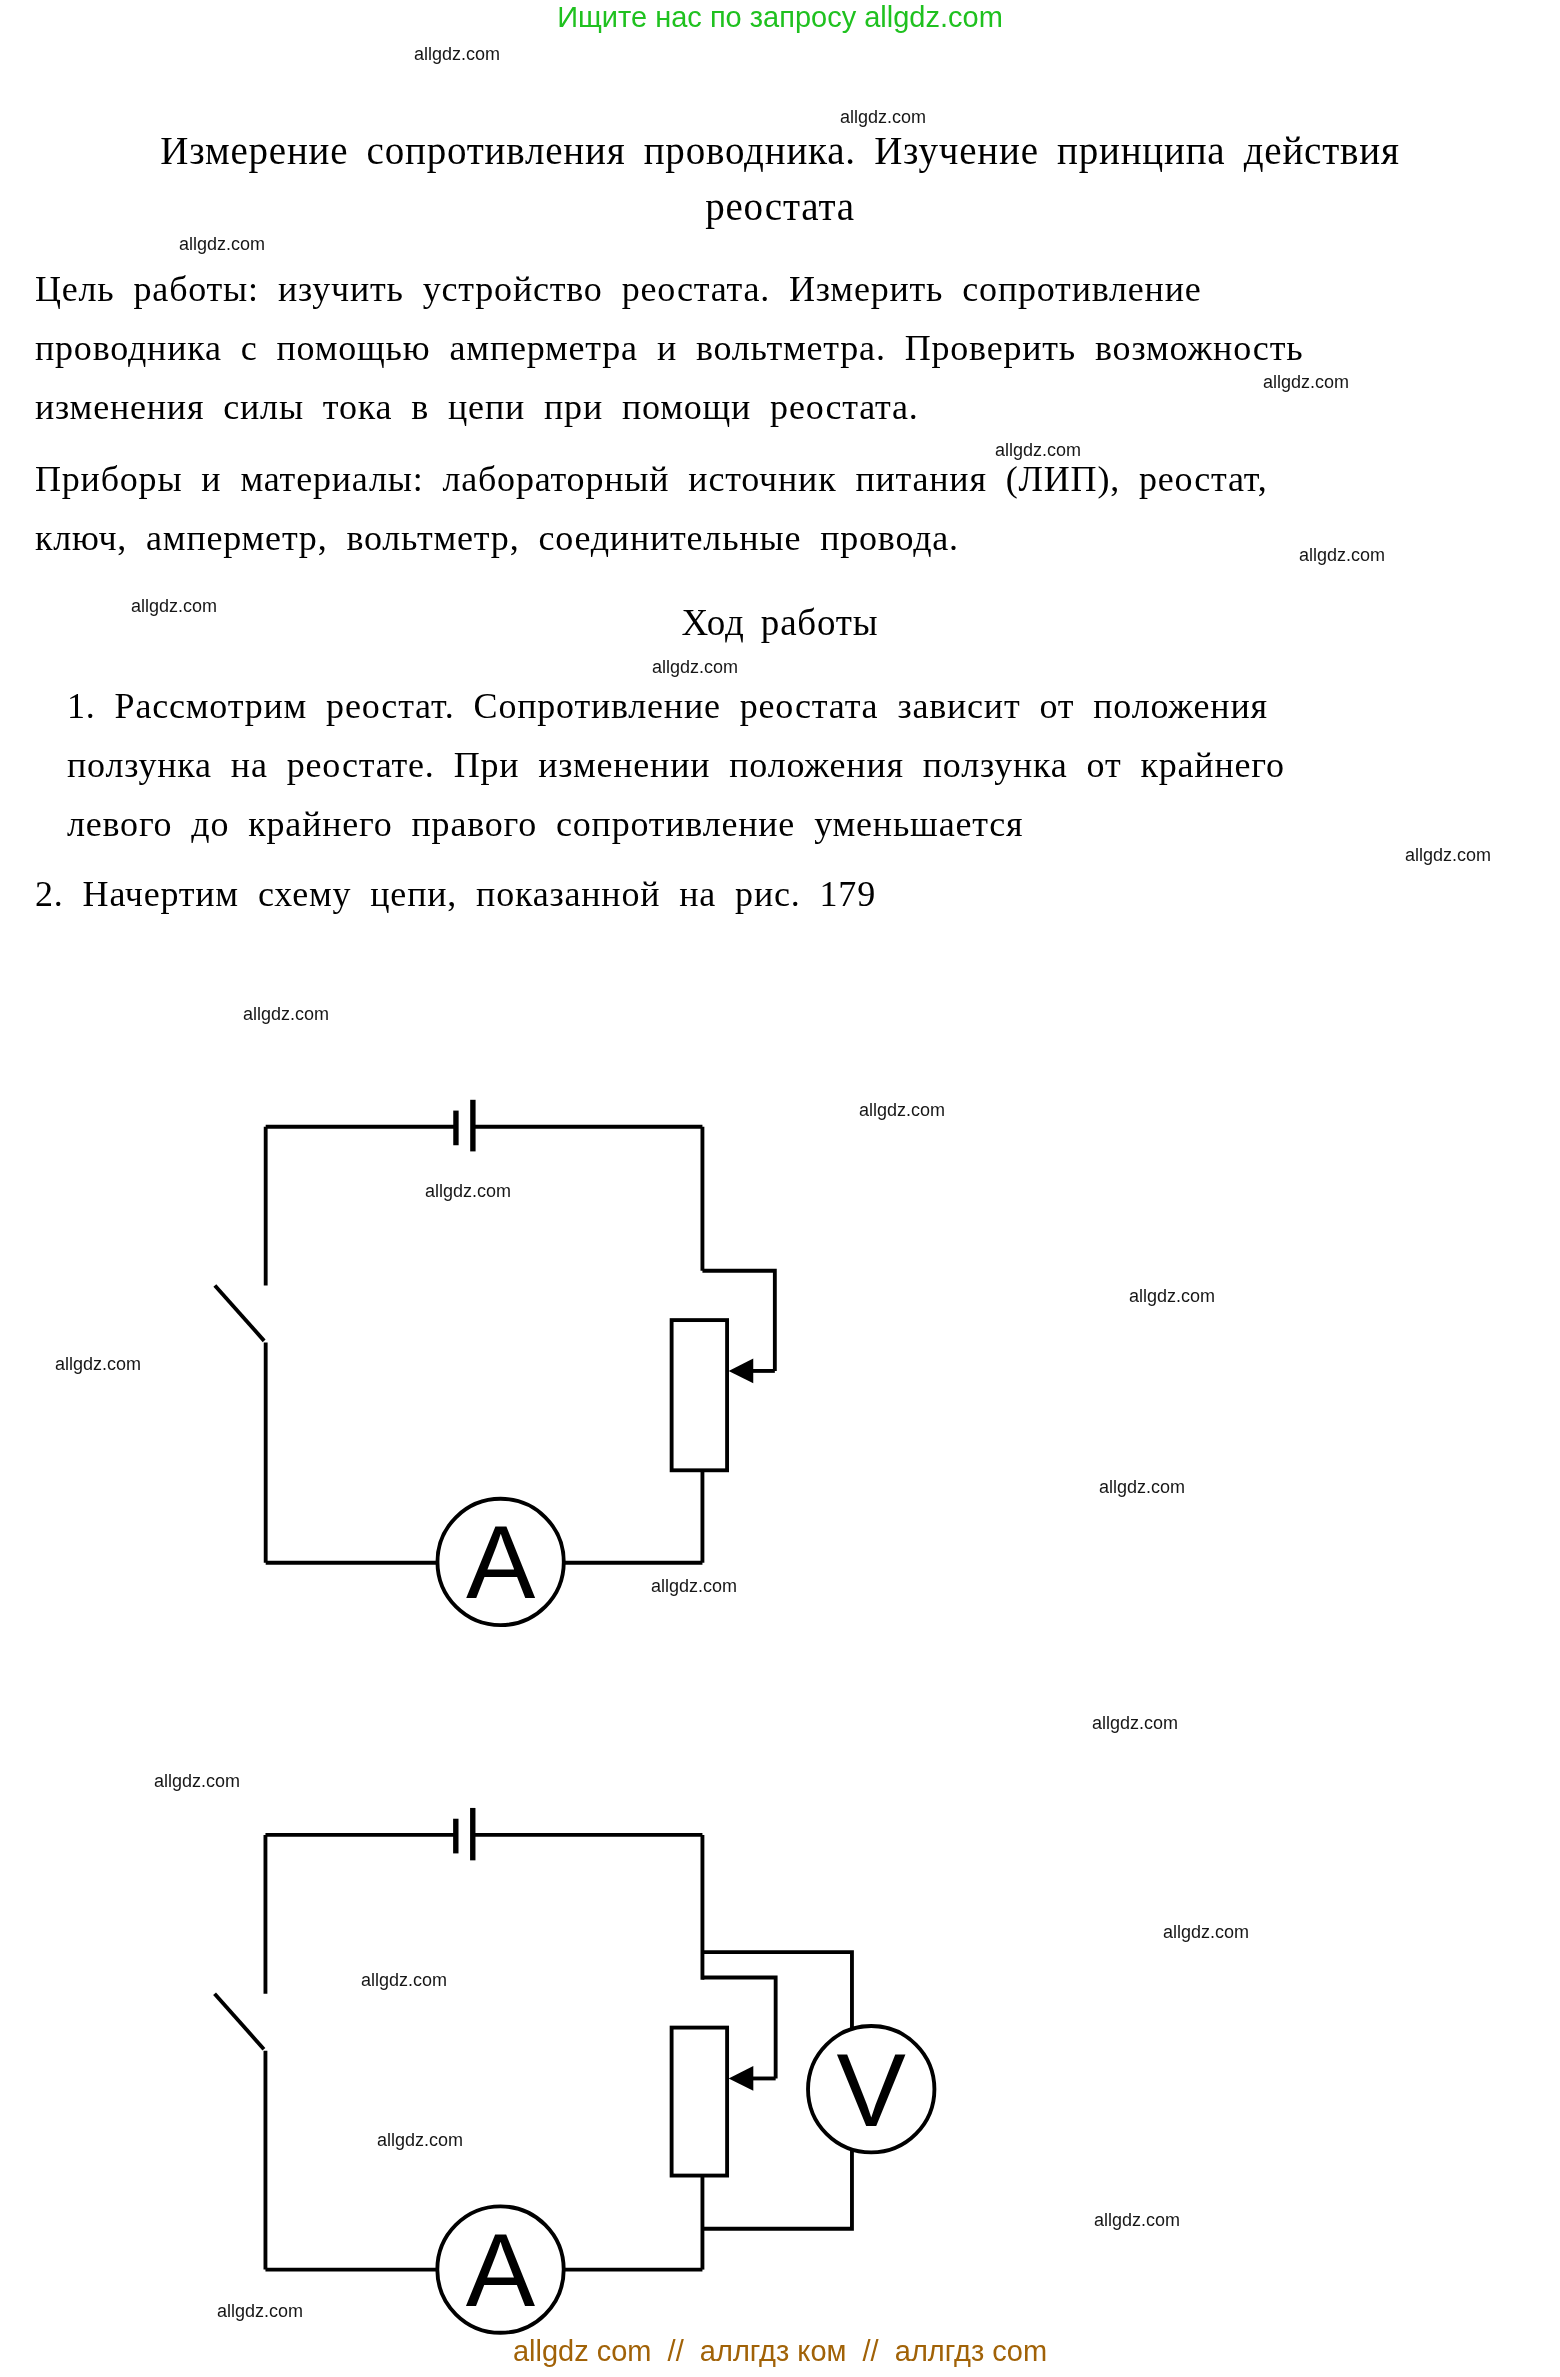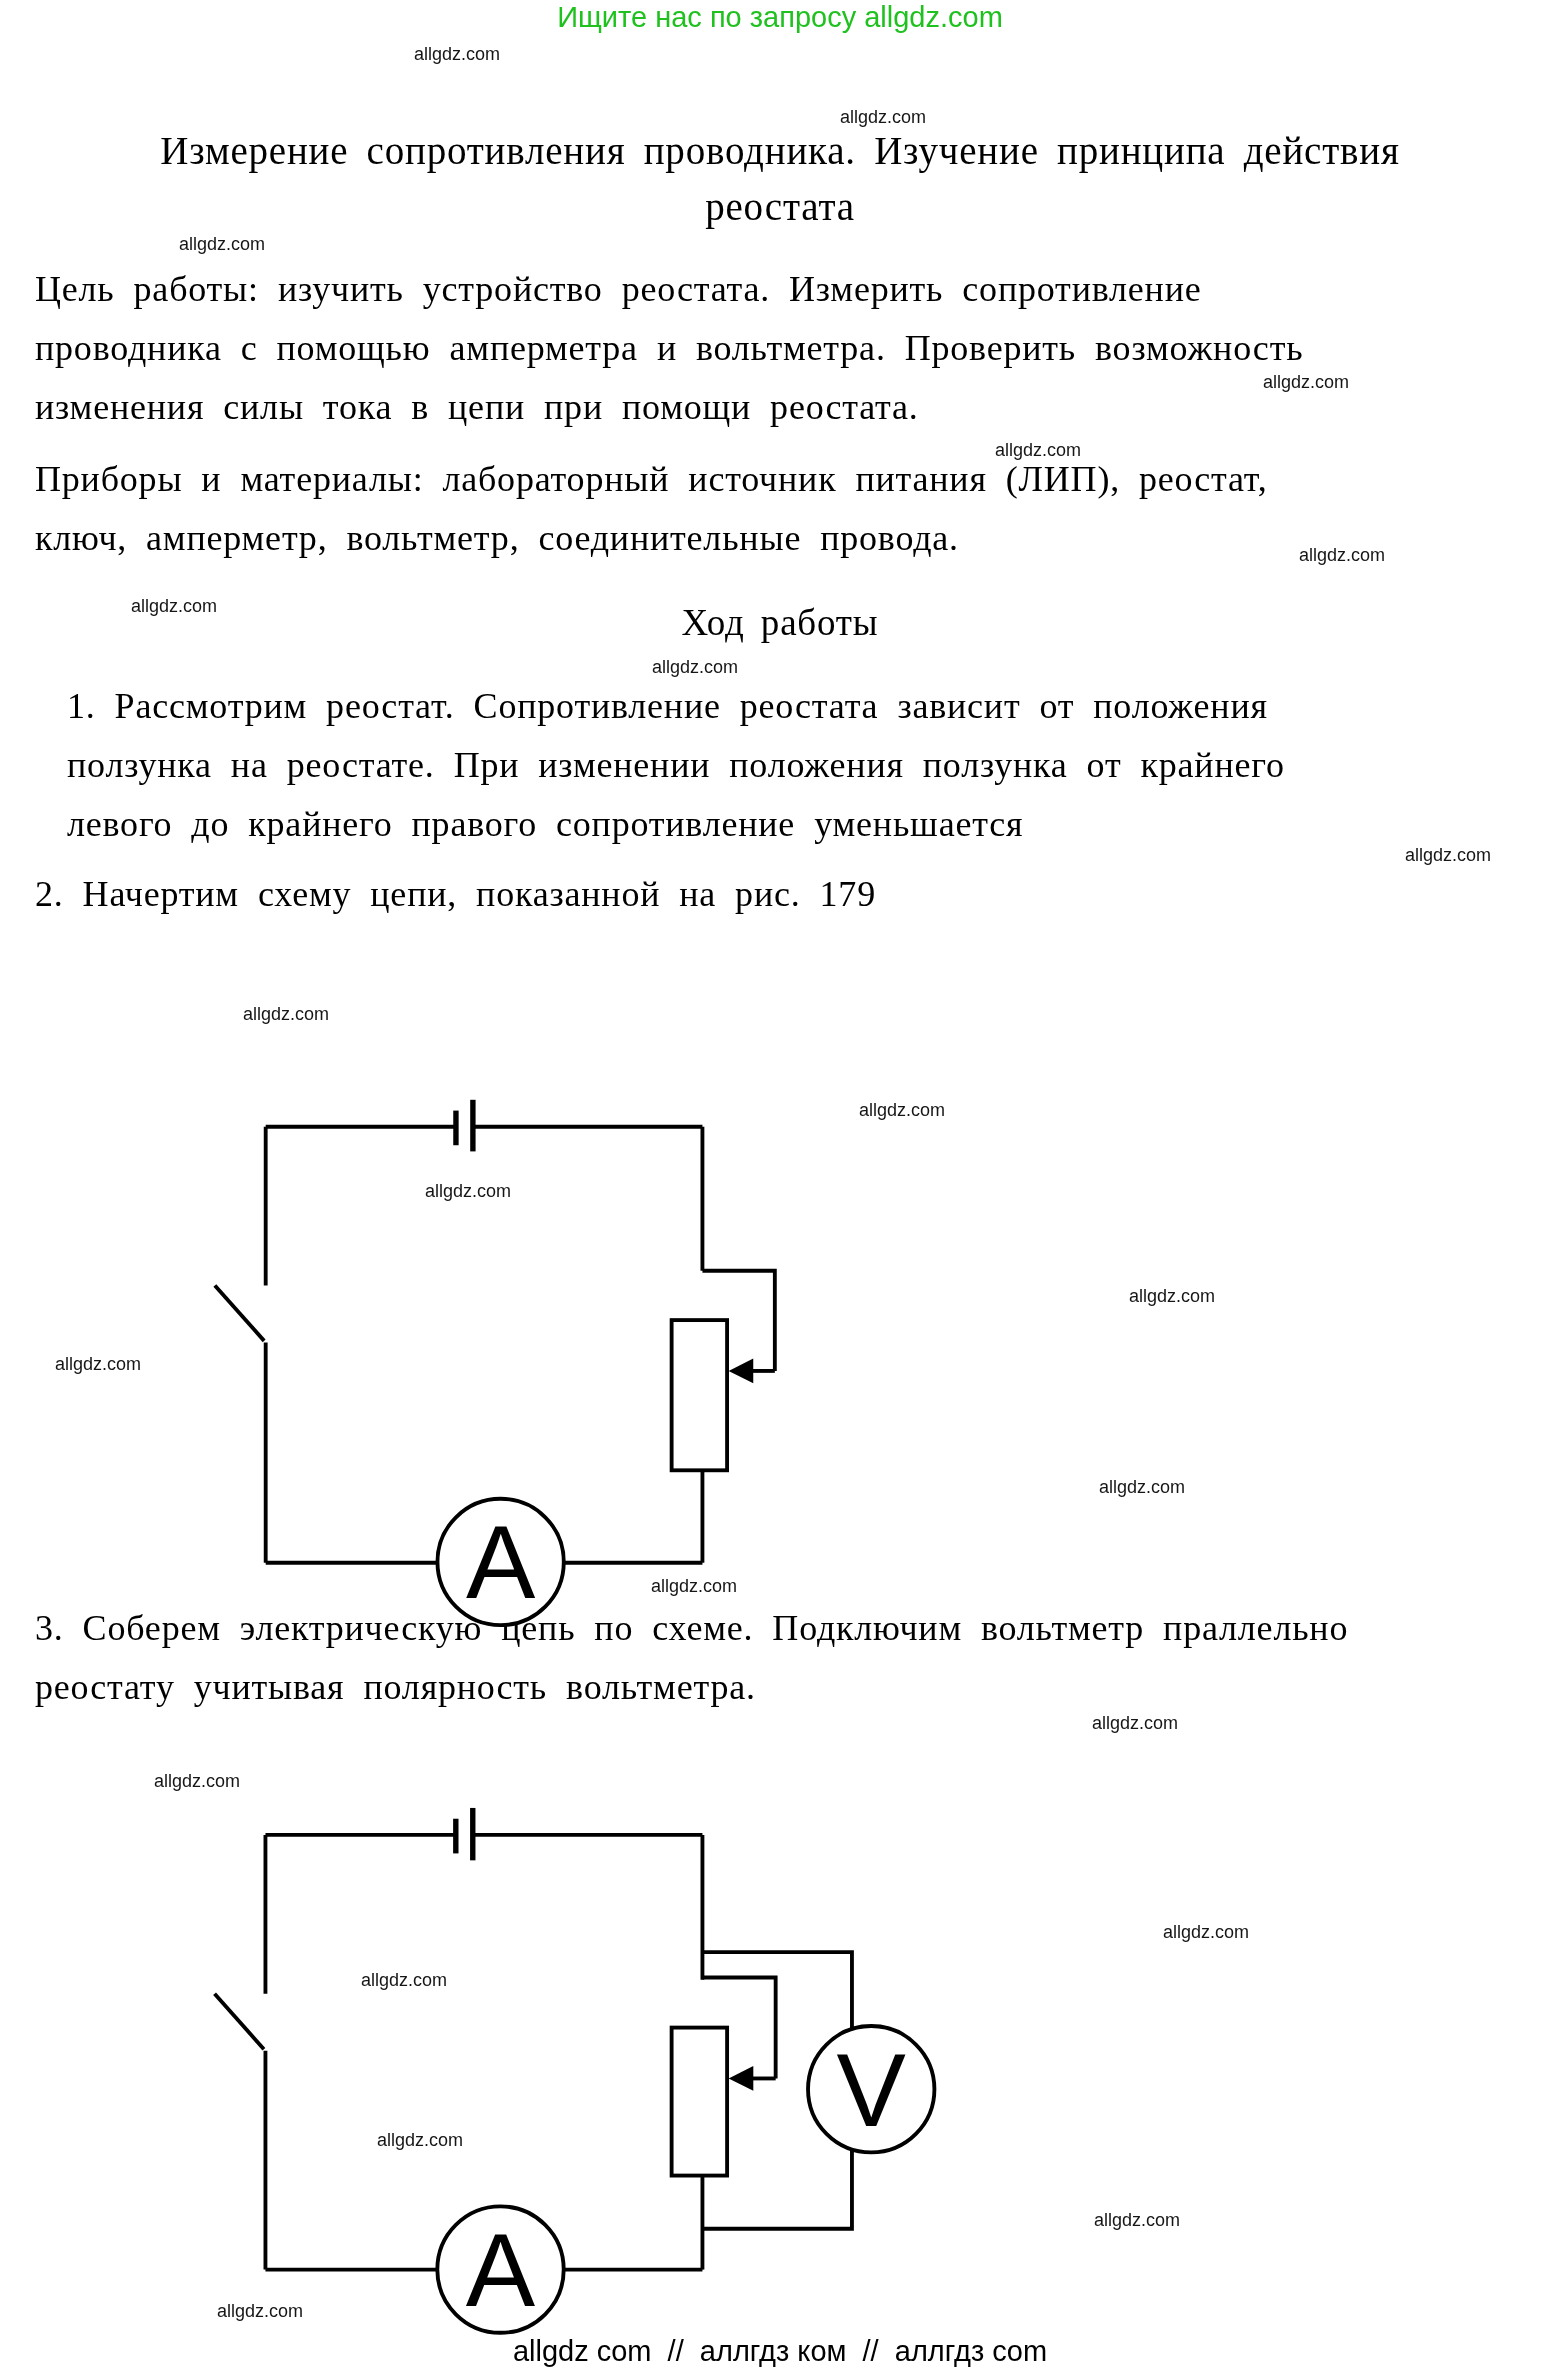--- a/index.html
+++ b/index.html
@@ -91,22 +91,20 @@
 
   <div class="abs doc-subtitle">Измерение сопротивления проводника. Изучение принципа действия
 реостата</div>
   <div class="abs body-block materials">Приборы и материалы: лабораторный источник питания (ЛИП), реостат,
 ключ, амперметр, вольтметр, соединительные провода.</div>
   <div class="abs procedure-heading">Ход работы</div>
   <div class="abs body-block step1">1. Рассмотрим реостат. Сопротивление реостата зависит от положения
 ползунка на реостате. При изменении положения ползунка от крайнего
 левого до крайнего правого сопротивление уменьшается</div>
   <div class="abs body-block step2">2. Начертим схему цепи, показанной на рис. 179</div>
-  <div class="abs body-block step3">3. Соберем электрическую цепь по схеме. Подключим вольтметр праллельно
-реостату учитывая полярность вольтметра.</div>
 
   <span class="wm" style="left:414px;top:40px;">allgdz.com</span>
   <span class="wm" style="left:840px;top:103px;">allgdz.com</span>
   <span class="wm" style="left:179px;top:230px;">allgdz.com</span>
   <span class="wm" style="left:1263px;top:368px;">allgdz.com</span>
   <span class="wm" style="left:995px;top:436px;">allgdz.com</span>
   <span class="wm" style="left:1299px;top:541px;">allgdz.com</span>
   <span class="wm" style="left:131px;top:592px;">allgdz.com</span>
   <span class="wm" style="left:652px;top:653px;">allgdz.com</span>
   <span class="wm" style="left:1405px;top:841px;">allgdz.com</span>
@@ -180,16 +178,16 @@
     <g>
       <circle class="meter" cx="1130" cy="2712" r="82"></circle>
       <text x="1130" y="2760" text-anchor="middle">V</text>
     </g>
     <g>
       <circle class="meter" cx="649" cy="2946" r="82"></circle>
       <text x="649" y="2993" text-anchor="middle">A</text>
     </g>
   </svg>
 
-  <div class="abs banner-bottom" style="color:#000000;">allgdz com  //  аллгдз ком  //  аллгдз com</div>
+  <div class="abs banner-bottom" style="color:#a16207;">allgdz com  //  аллгдз ком  //  аллгдз com</div>
 
 </div>
 
 
 </body></html>

